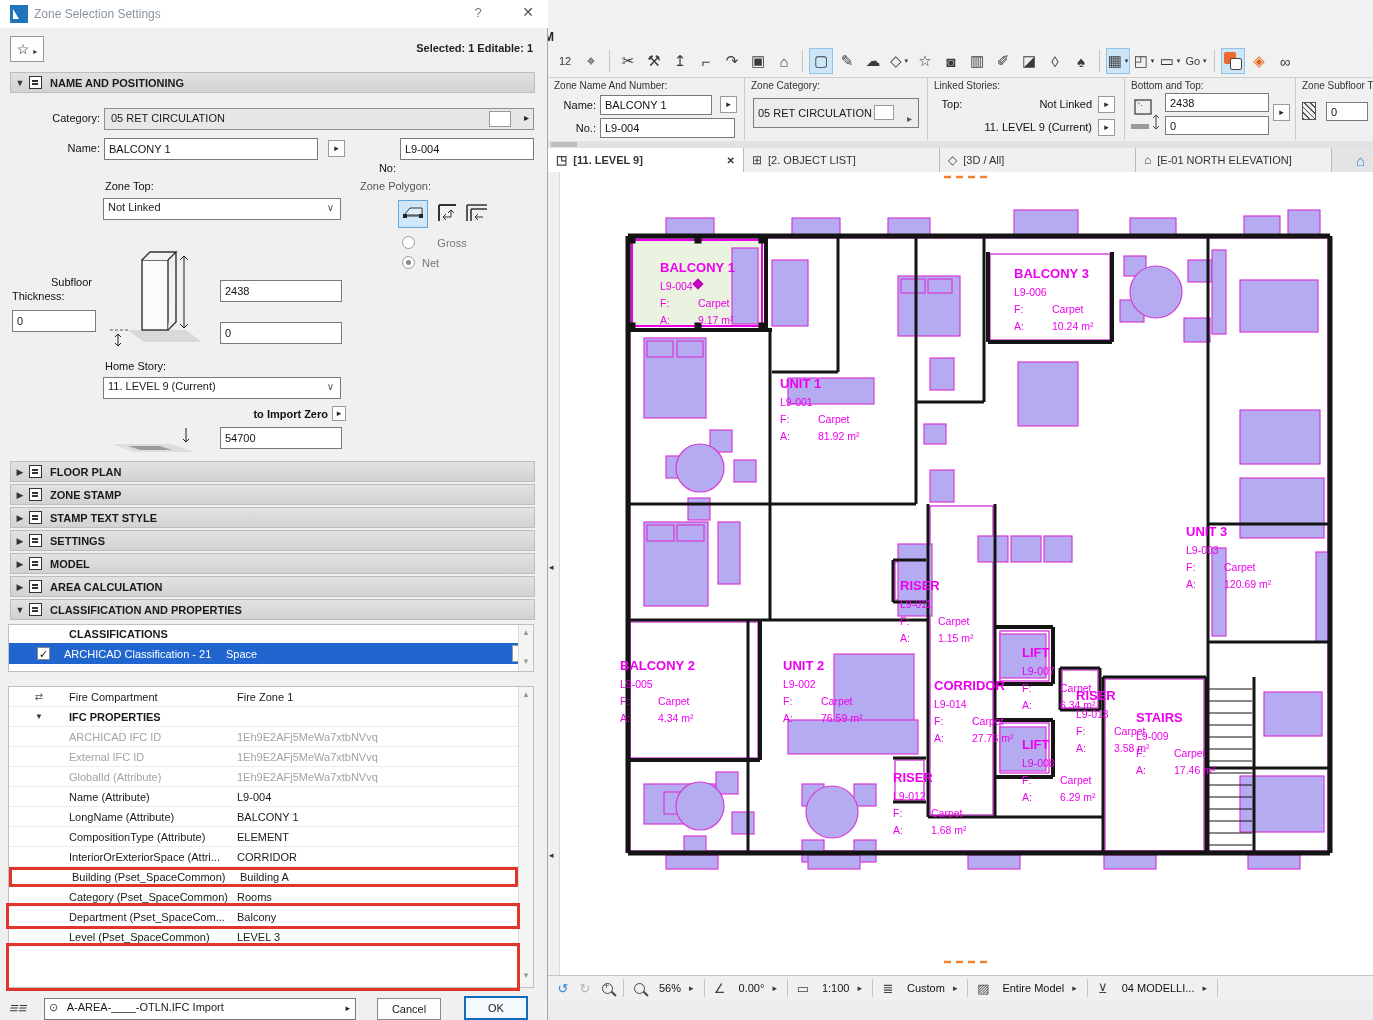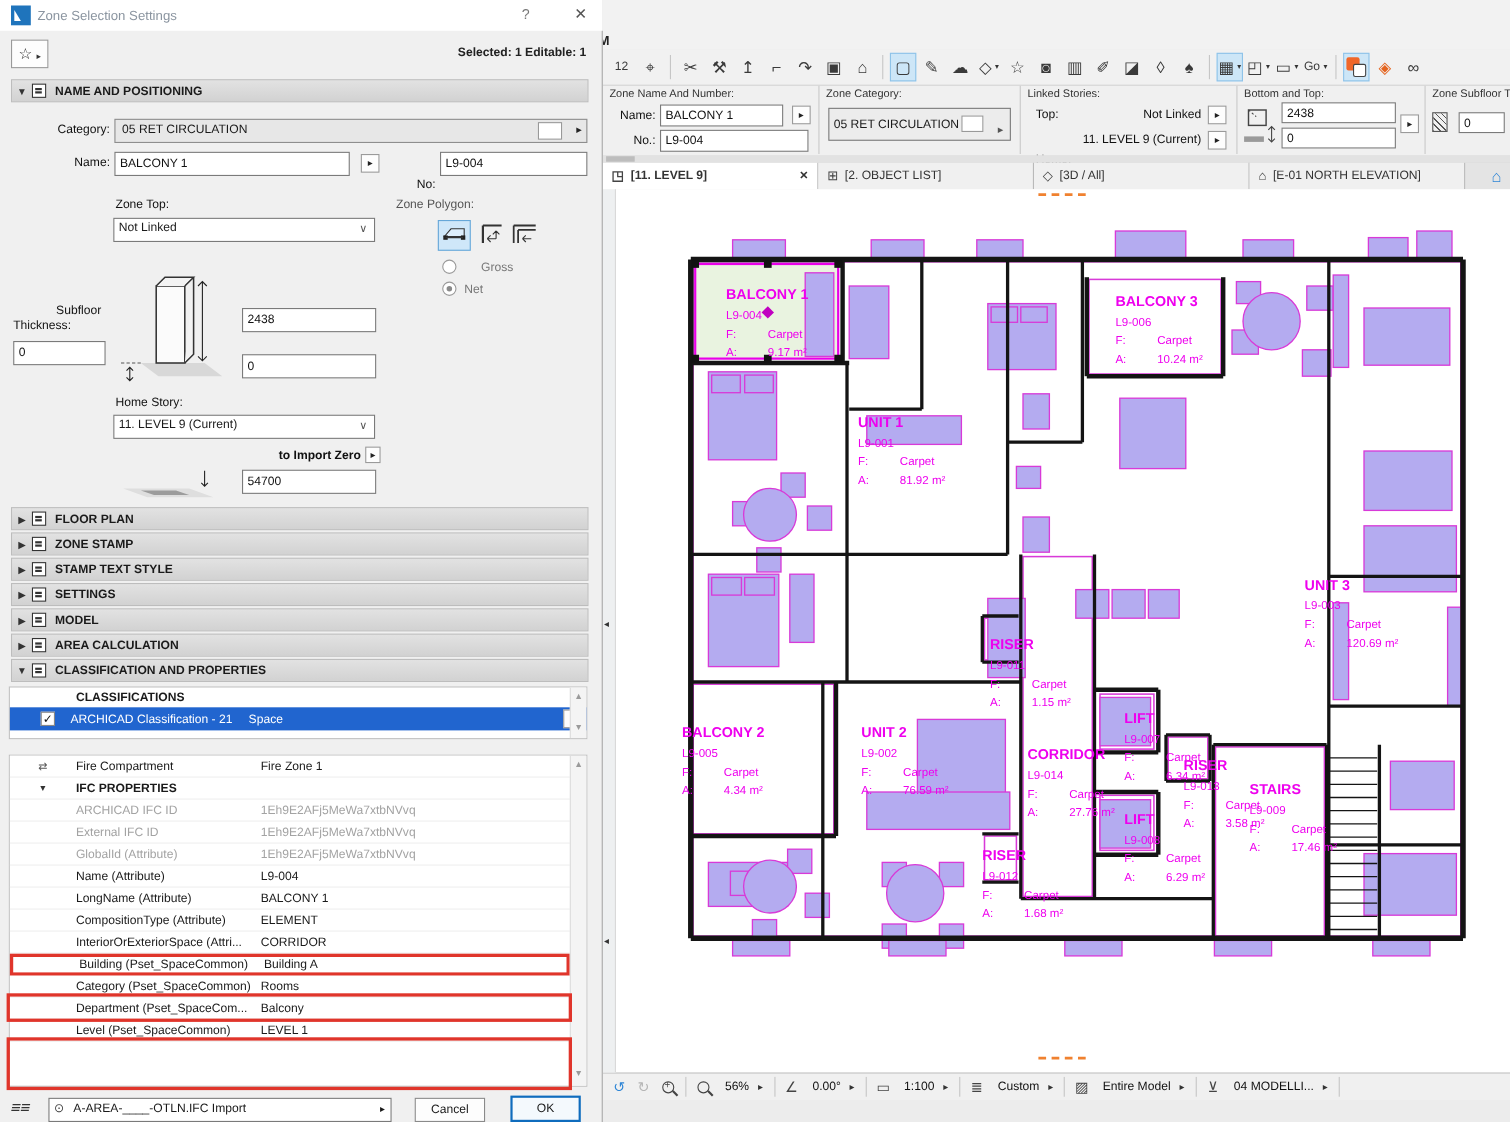--- a/index.html
+++ b/index.html
@@ -780,21 +780,21 @@
             <span class="pvalue">Rooms</span>
           </div>
           <div class="prop-row">
             <span class="picon"></span>
             <span class="plabel">Department (Pset_SpaceCom...</span>
             <span class="pvalue">Balcony</span>
           </div>
           <div class="prop-row">
             <span class="picon"></span>
             <span class="plabel">Level (Pset_SpaceCommon)</span>
-            <span class="pvalue">LEVEL 1</span>
+            <span class="pvalue">LEVEL 3</span>
           </div>
         </div>
       <div class="scroll-col" style="height:300px;">
         <span class="sarr" style="top:3px;">▲</span>
         <span class="sarr" style="top:284px;">▼</span>
       </div>
     </div>
     <div class="red-box" style="left:6px;top:903px;width:514px;height:26px;"></div>
     <div class="red-box" style="left:6px;top:943px;width:514px;height:48px;"></div>
 

